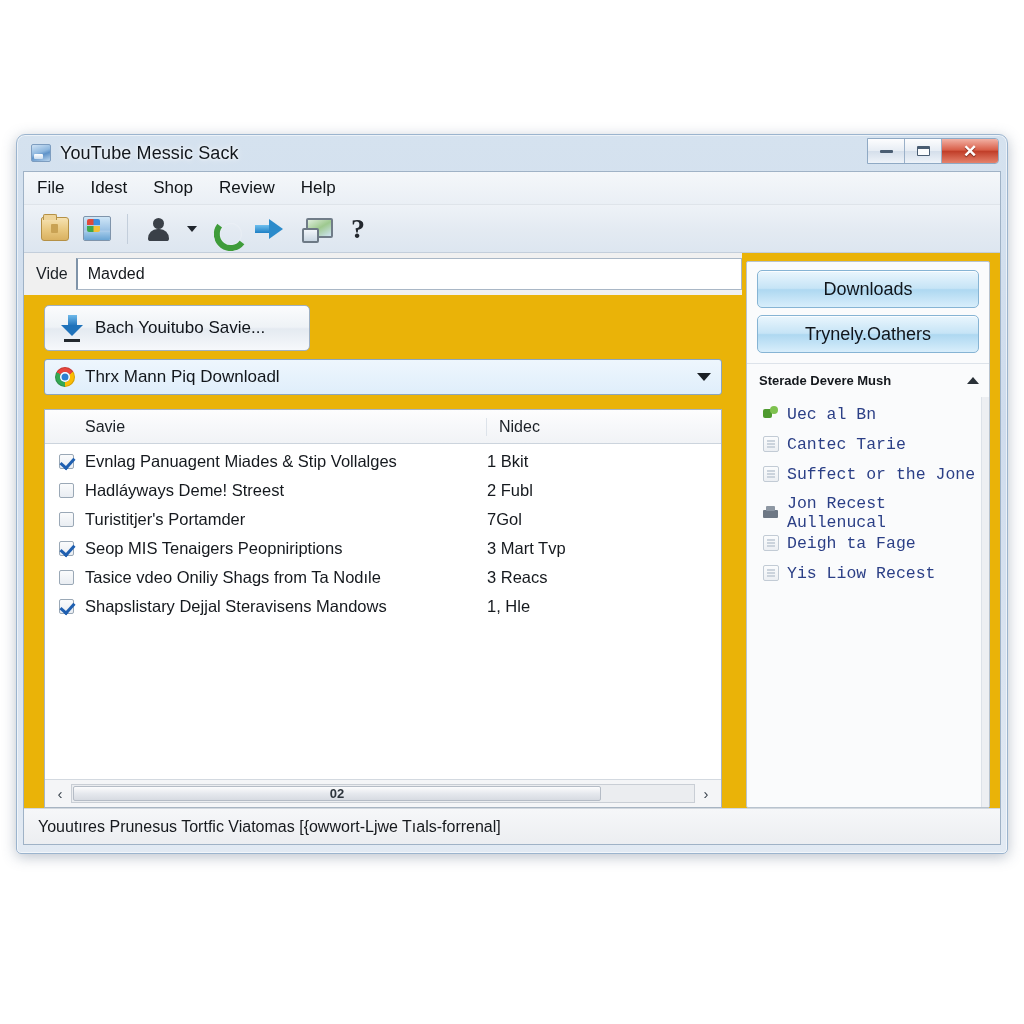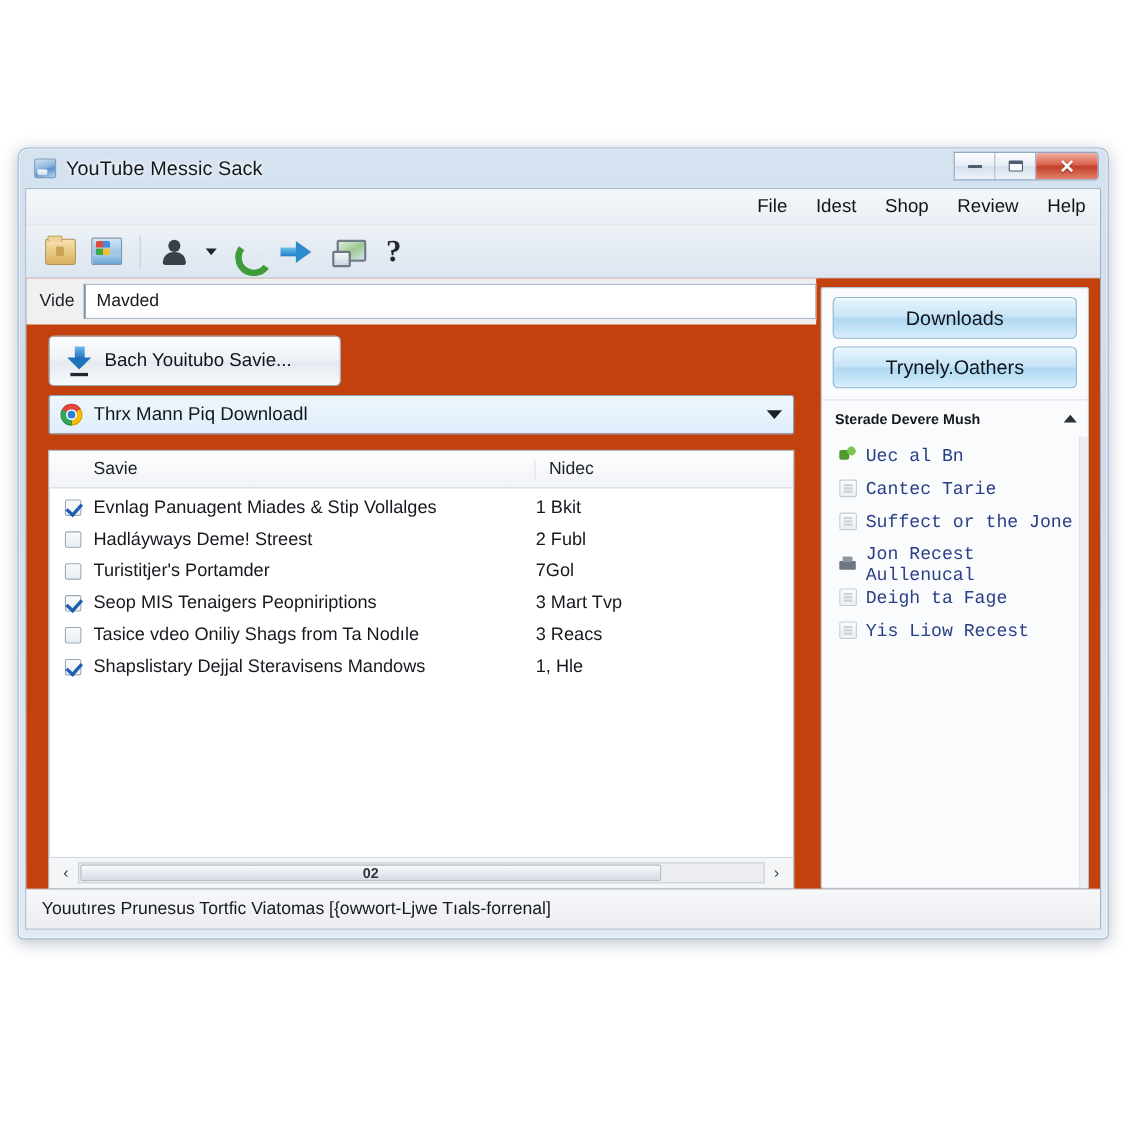--- a/index.html
+++ b/index.html
@@ -81,21 +81,21 @@
     border: 1px solid #9fb2c6;
     height: 674px;
     display: flex; flex-direction: column;
   }
 
   
   .menubar {
     height: 33px;
     background: linear-gradient(180deg,#f4f7fa 0%, #eaeff5 100%);
     border-bottom: 1px solid #dfe4ea;
-    display: flex; align-items: center; padding-left: 0; justify-content: flex-end;
+    display: flex; align-items: center; padding-left: 0;
   }
   .menu-item {
     font-size: 17px; color: #101418; padding: 3px 13px; border-radius: 2px;
     white-space: nowrap;
   }
 
   
   .toolbar {
     height: 48px;
     background: linear-gradient(180deg,#eef2f7 0%, #e3eaf2 55%, #dde6f0 100%);
@@ -185,21 +185,21 @@
     content:""; position:absolute; left:0px; top:11px; width:13px; height:11px;
     border:2px solid #6d7985; border-radius:2px;
     background: linear-gradient(180deg,#f2f6fa,#c9d6e2);
   }
   .icon-question {
     font-size: 28px; font-weight: bold; color:#23282e; line-height:1;
     font-family: "Liberation Serif", serif;
   }
 
   
-  .body-split { flex:1; display:flex; min-height:0; background:#c2410c; }
+  .body-split { flex:1; display:flex; min-height:0; background:#eab308; }
   .main-col { flex:1; display:flex; flex-direction:column; min-width:0; padding: 0; }
   .side-col { width: 258px; flex:none; display:flex; flex-direction:column; }
 
   
   .addr-row {
     height: 42px; display:flex; align-items:center;
     padding: 0 0 0 12px;
     background:#f0f0f0;
   }
   .addr-label { font-size:16px; color:#1b2026; margin-right:8px; white-space:nowrap; }

